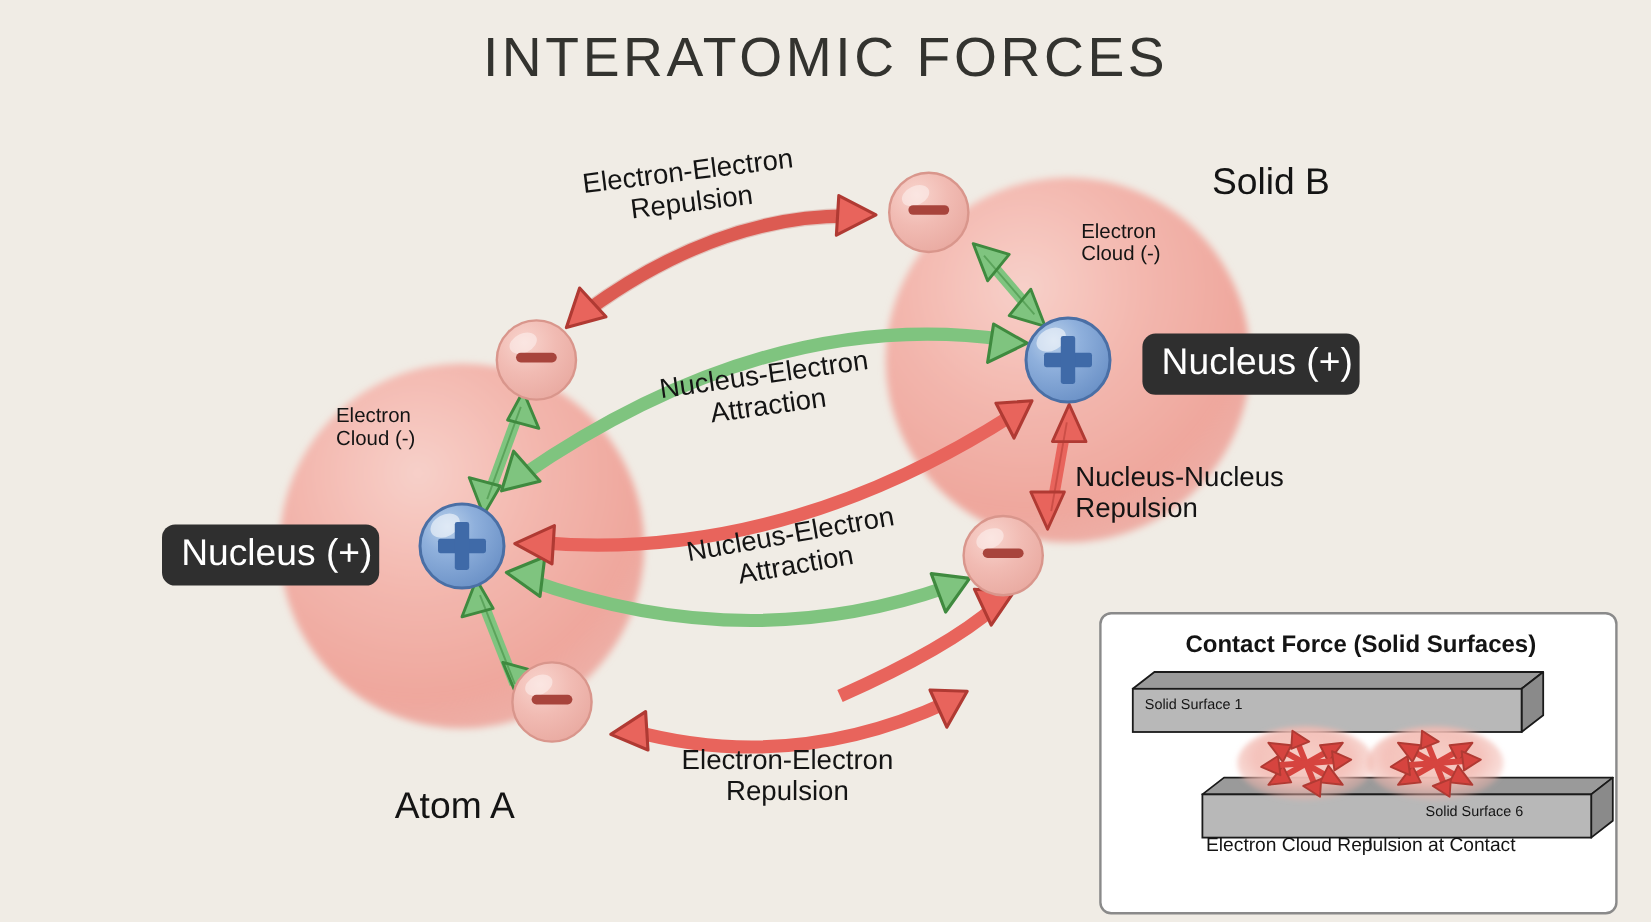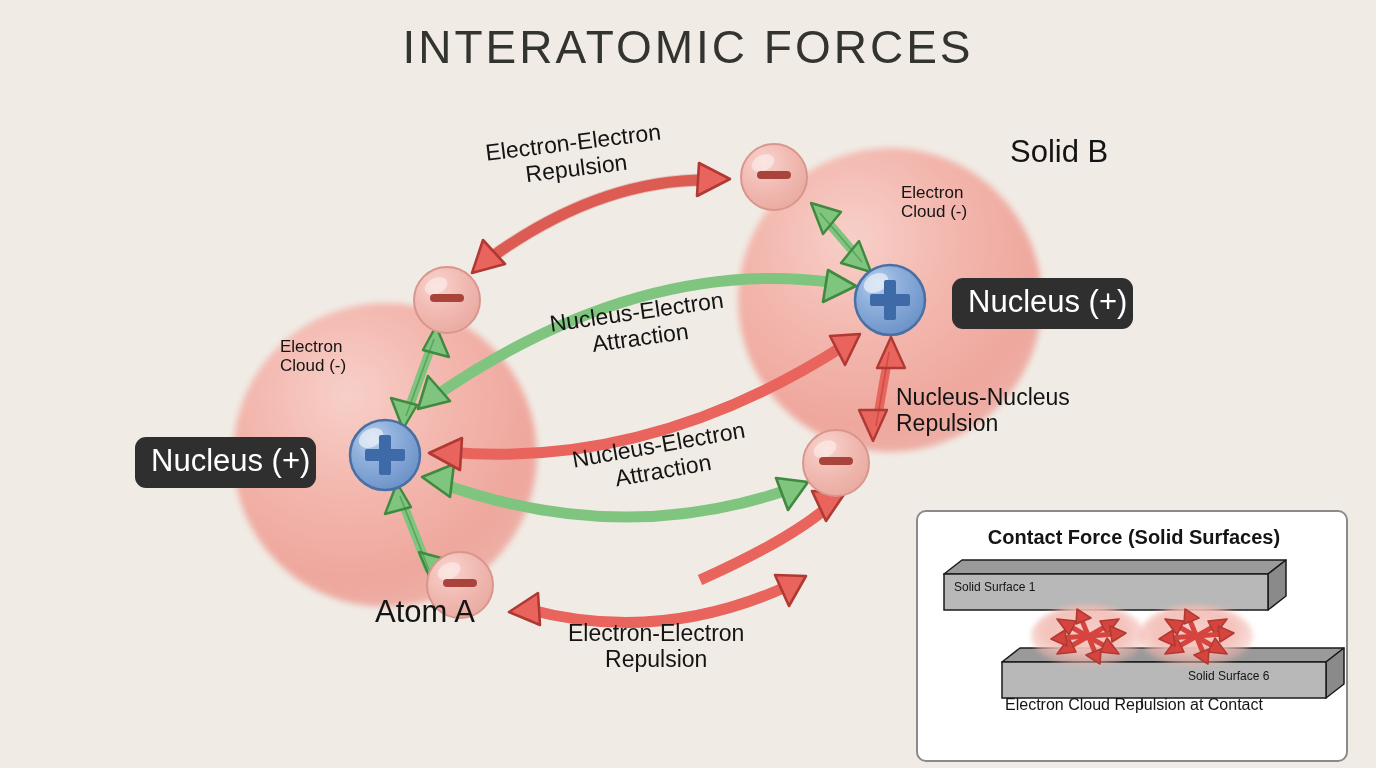--- a/index.html
+++ b/index.html
@@ -205,21 +205,21 @@
       <rect x="884" y="280" width="12" height="40" rx="2" fill="#3f6aa8"></rect>
     </g>
   </svg>
 
   <div class="lab lab-cloud" style="left:280px;top:337px;">Electron
 Cloud (-)</div>
 
   <div class="lab lab-cloud" style="left:901px;top:183px;">Electron
 Cloud (-)</div>
 
-  <div class="lab lab-atom" style="left:329px;top:594px;margin-left:46px;">Atom A</div>
+  <div class="lab lab-atom" style="left:329px;top:654px;">Atom A</div>
 
   <div class="lab lab-atom" style="left:1010px;top:134px;">Solid B</div>
 
   <div class="pill" style="left:135px;top:437px;">Nucleus (+)</div>
 
   <div class="pill" style="left:952px;top:278px;">Nucleus (+)</div>
 
   <div class="lab lab-force" style="left:484px;top:140px;transform:rotate(-7deg);transform-origin:left top;text-align:center;">Electron-Electron
 Repulsion</div>
 

